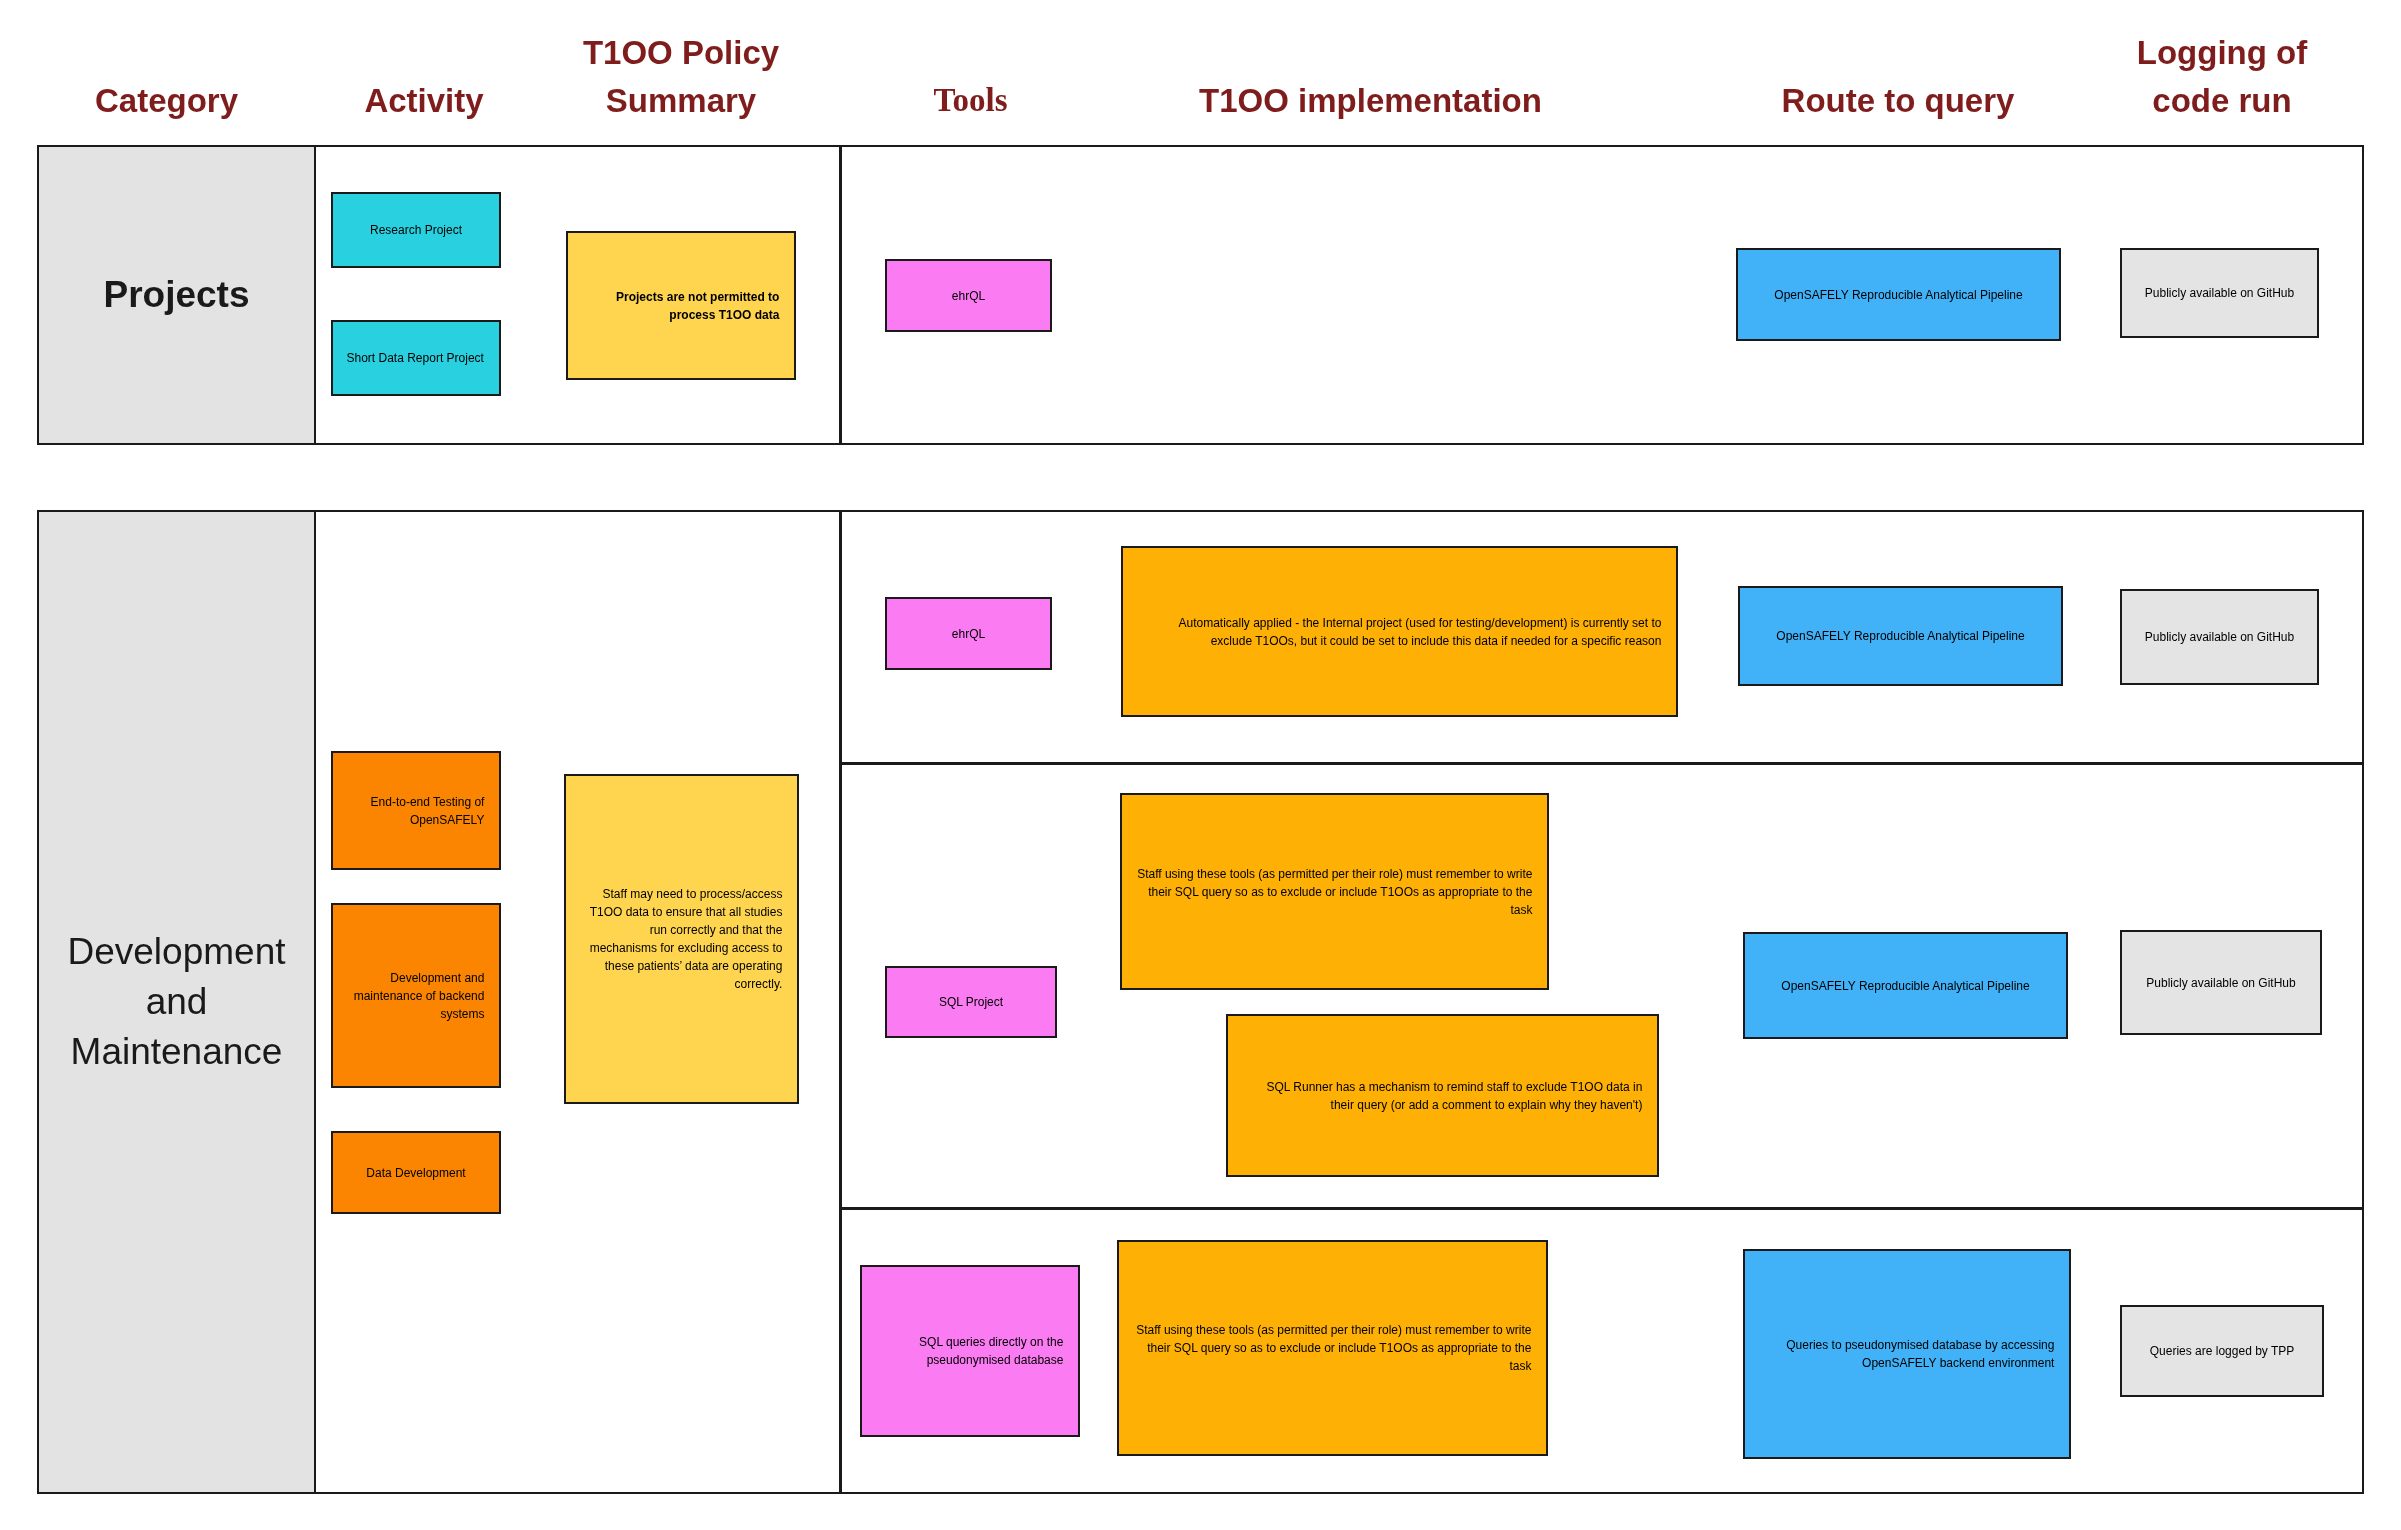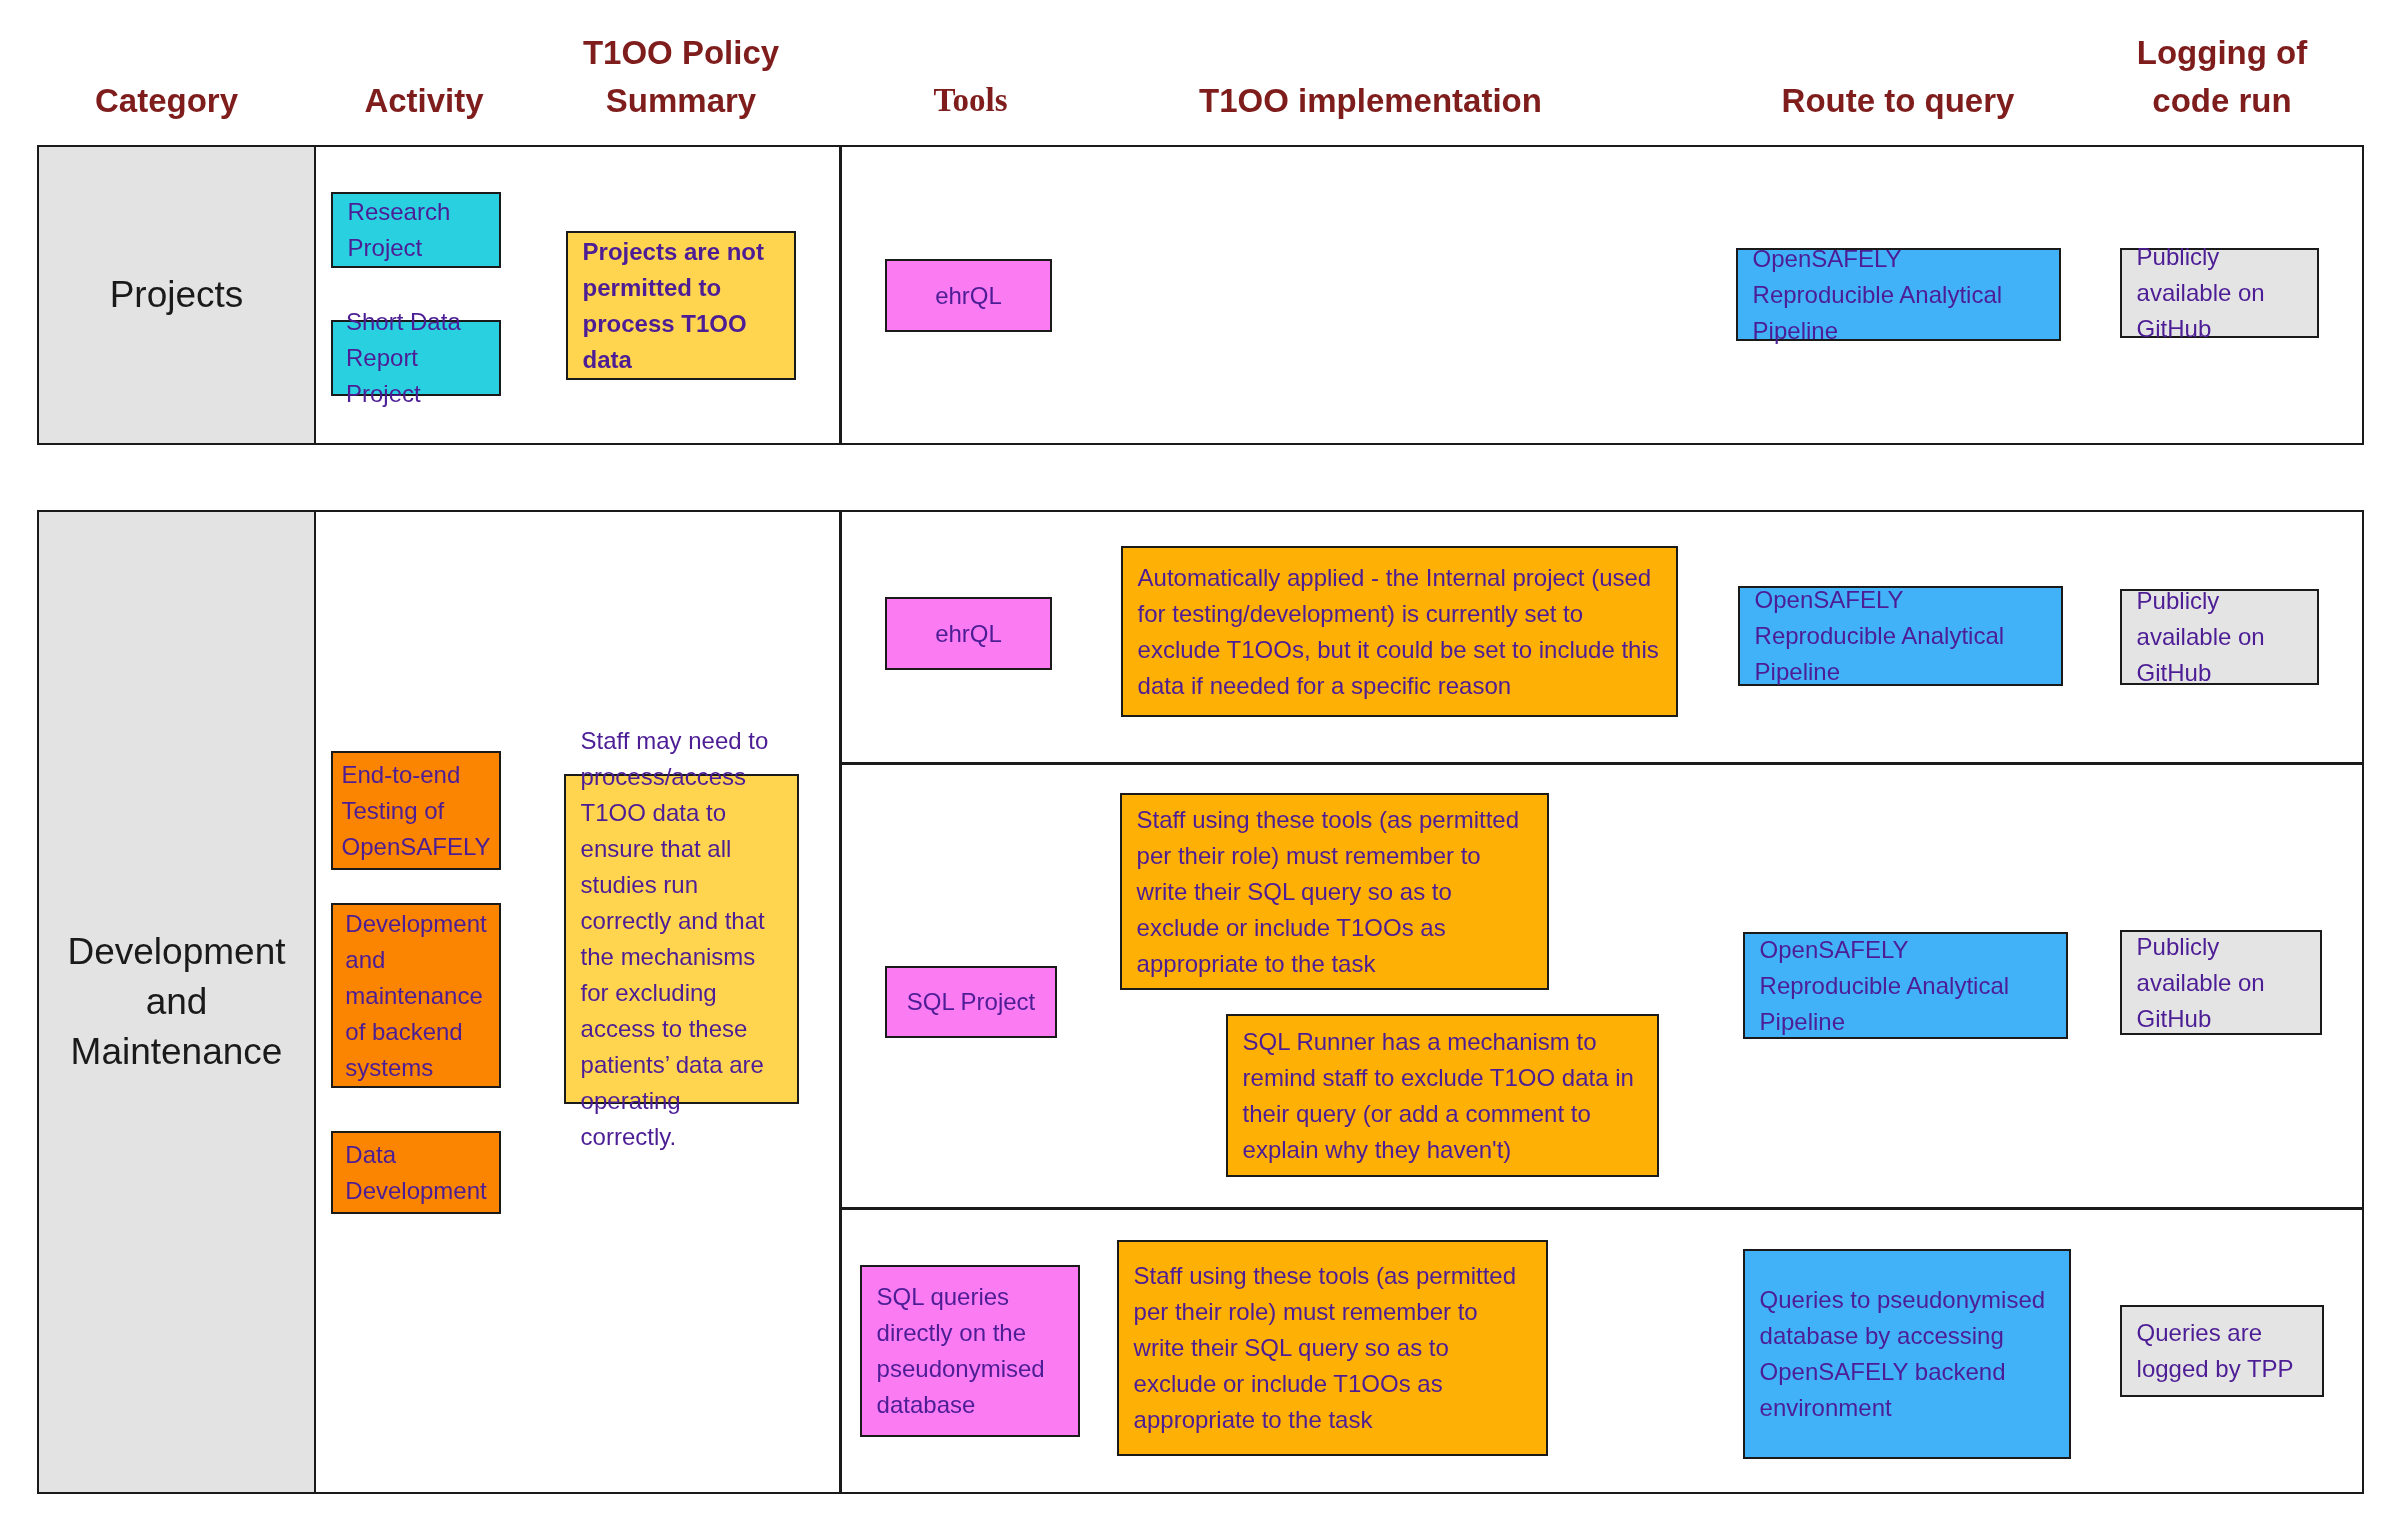--- a/index.html
+++ b/index.html
@@ -20,38 +20,38 @@
     position:absolute; left:0; top:0; bottom:0; width:257px;
     border-right:2.7px solid #1a1a1a; background:#e3e3e3;
     display:flex; align-items:center; justify-content:center;
     text-align:center; font-size:37px; line-height:1.35; padding:0 9px; box-sizing:content-box;
   }
   .vline { position:absolute; top:0; bottom:0; width:2.7px; background:#1a1a1a; }
   .hline { position:absolute; height:2.7px; background:#1a1a1a; }
   .box {
     position:absolute; border:2.7px solid #1a1a1a; box-sizing:border-box;
     display:flex; align-items:center; justify-content:center;
-    text-align:left; font-size:24px; line-height:1.5; padding:3.7px 14.6px;
-    color:#4c1d95;
+    text-align:right; font-size:12px; line-height:1.5; padding:3.7px 14.6px;
+    color:#000000;
   }
 </style>
 </head>
 <body>
 
 <div id="canvas">
 
   <div class="colhead" style="left:37px;width:259px;">Category</div>
   <div class="colhead" style="left:287px;width:274px;">Activity</div>
   <div class="colhead" style="left:544px;width:274px;">T1OO Policy Summary</div>
   <div class="colhead" style="left:879px;width:183px;font-family:Liberation Serif, serif;">Tools</div>
   <div class="colhead" style="left:1188px;width:365px;">T1OO implementation</div>
   <div class="colhead" style="left:1761px;width:274px;">Route to query</div>
   <div class="colhead" style="left:2126px;width:192px;">Logging of code run</div>
 
-  <div class="tbl" style="left:37px;top:145px;width:2327px;height:300px;">
+  <div class="tbl" style="left:37px;top:145px;width:2327px;height:300px;font-weight:bold;">
     <div class="cat-cell" style="background: rgb(227, 227, 227);">Projects</div>
     <div class="vline" style="left:800px;"></div>
   </div>
 
   <div class="box" style="left: 331px; top: 192px; width: 170px; height: 76px; background: rgb(41, 209, 224);">Research Project</div>
   <div class="box" style="left: 331px; top: 320px; width: 170px; height: 76px; background: rgb(41, 209, 224); padding-left: 13px;">Short Data Report Project</div>
   <div class="box" style="left: 566px; top: 231px; width: 230px; height: 149px; background: rgb(255, 213, 79); font-weight: bold;">Projects are not permitted to process T1OO data</div>
   <div class="box" style="left: 885px; top: 259px; width: 167px; height: 73px; background: rgb(250, 123, 242);">ehrQL</div>
   <div class="box" style="left: 1736px; top: 248px; width: 325px; height: 93px; background: rgb(65, 178, 248);">OpenSAFELY Reproducible Analytical Pipeline</div>
   <div class="box" style="left: 2120px; top: 248px; width: 199px; height: 90px; background: rgb(228, 228, 228);">Publicly available on GitHub</div>

